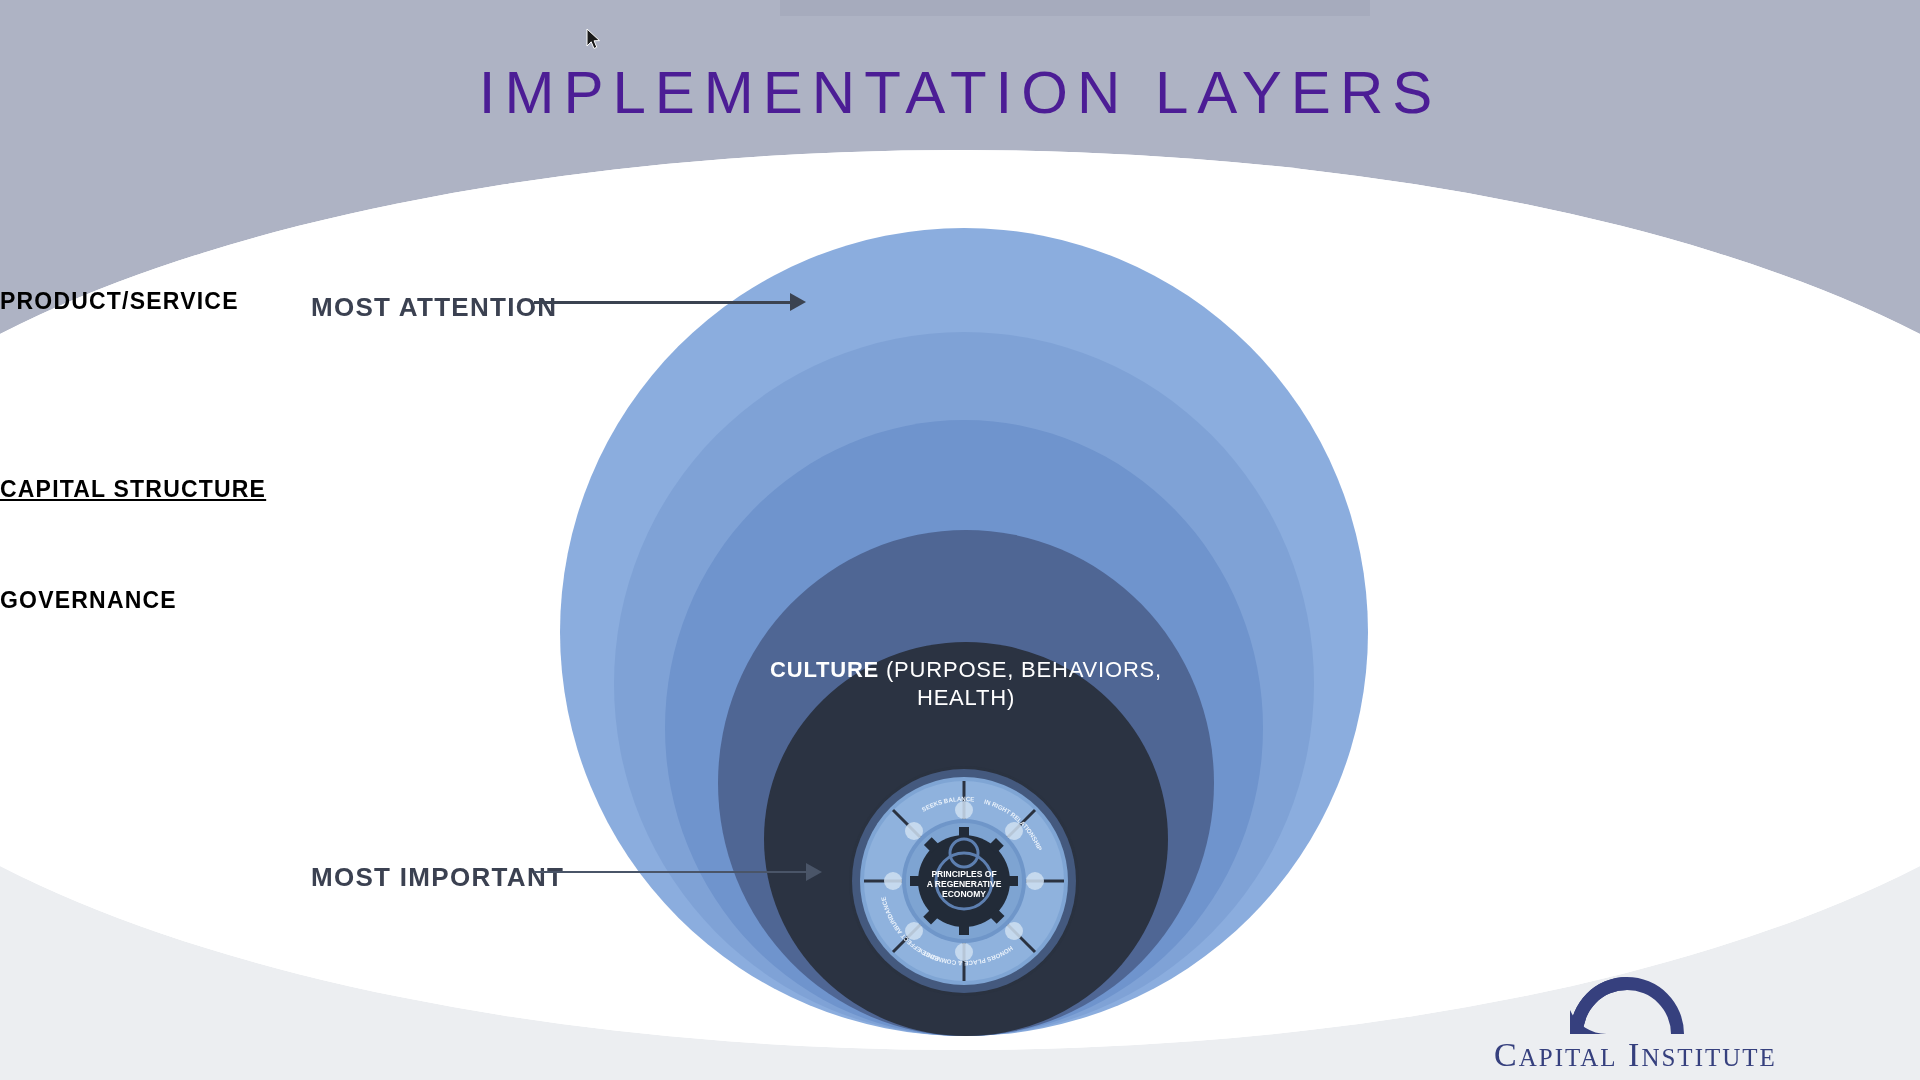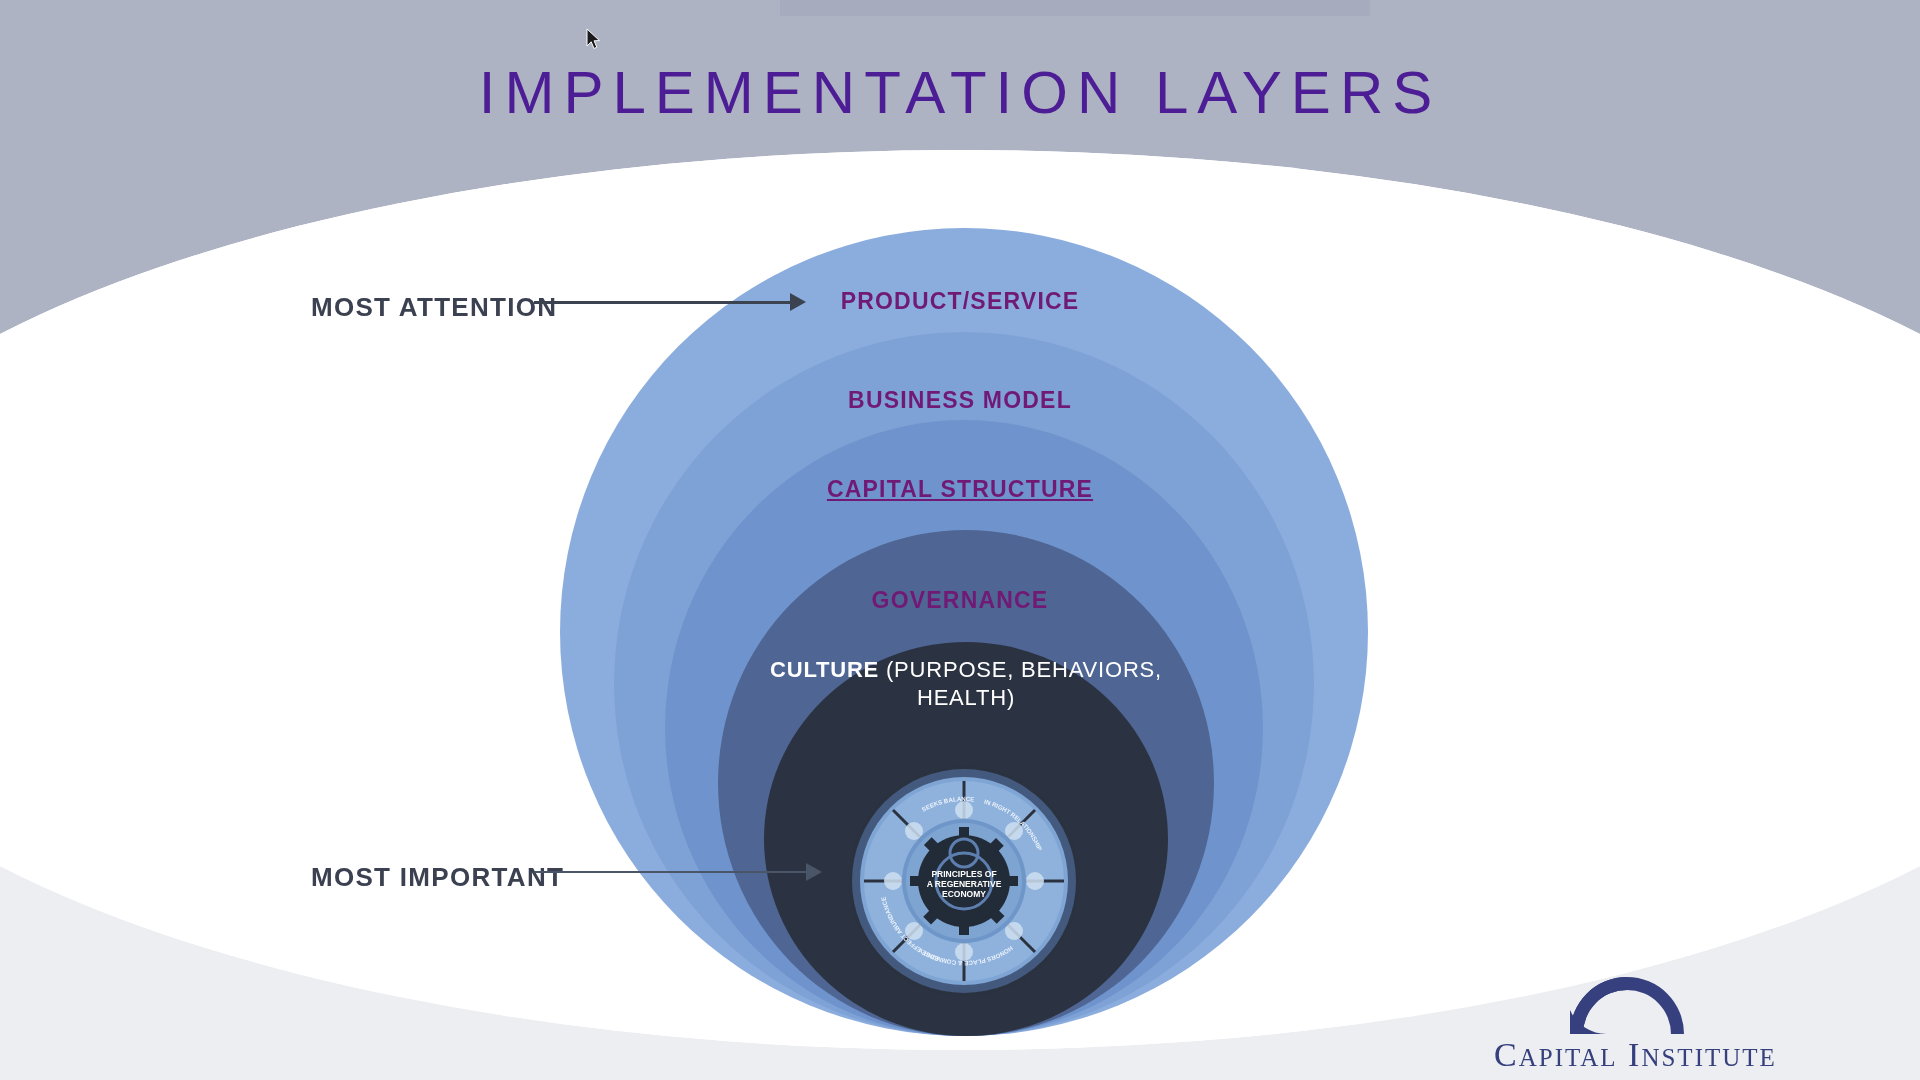--- a/index.html
+++ b/index.html
@@ -81,22 +81,22 @@
     width: 1920px;
     height: 1080px;
   }
   .ring {
     position: absolute;
     border-radius: 50%;
   }
   .ring-label {
     position: absolute;
     width: 100%;
-    text-align: center;
-    color: #701a75;
+    text-align: left;
+    color: #000000;
     font-weight: bold;
     letter-spacing: 1.2px;
     white-space: nowrap;
   }
 
   
   .side-label {
     position: absolute;
     font-size: 26px;
     font-weight: bold;
@@ -181,21 +181,20 @@
   <div class="lens"></div>
 
   <div class="title">IMPLEMENTATION LAYERS</div>
 
   <div class="circle-stack">
 
     <div class="ring" style="left:560px; top:228px; width:808px; height:808px; background:#8badde;"></div>
     <div class="ring-label" style="left:0; top:288px; font-size:23px;">PRODUCT/SERVICE</div>
 
     <div class="ring" style="left:614px; top:332px; width:700px; height:704px; background:#7fa2d6;"></div>
-    <div class="ring-label" style="left:0; top:387px; font-size:23px;">BUSINESS MODEL</div>
 
     <div class="ring" style="left:665px; top:420px; width:598px; height:616px; background:#6f94cd;"></div>
     <div class="ring-label" style="left:0; top:476px; font-size:23px;text-decoration:underline;">CAPITAL STRUCTURE</div>
 
     <div class="ring" style="left:718px; top:530px; width:496px; height:506px; background:#4f6694;"></div>
     <div class="ring-label" style="left:0; top:587px; font-size:23px;">GOVERNANCE</div>
 
     <div class="ring" style="left:764px; top:642px; width:404px; height:394px; background:#2b3342;"></div>
 
     <div class="culture-text" style="left:756px; top:656px;">

